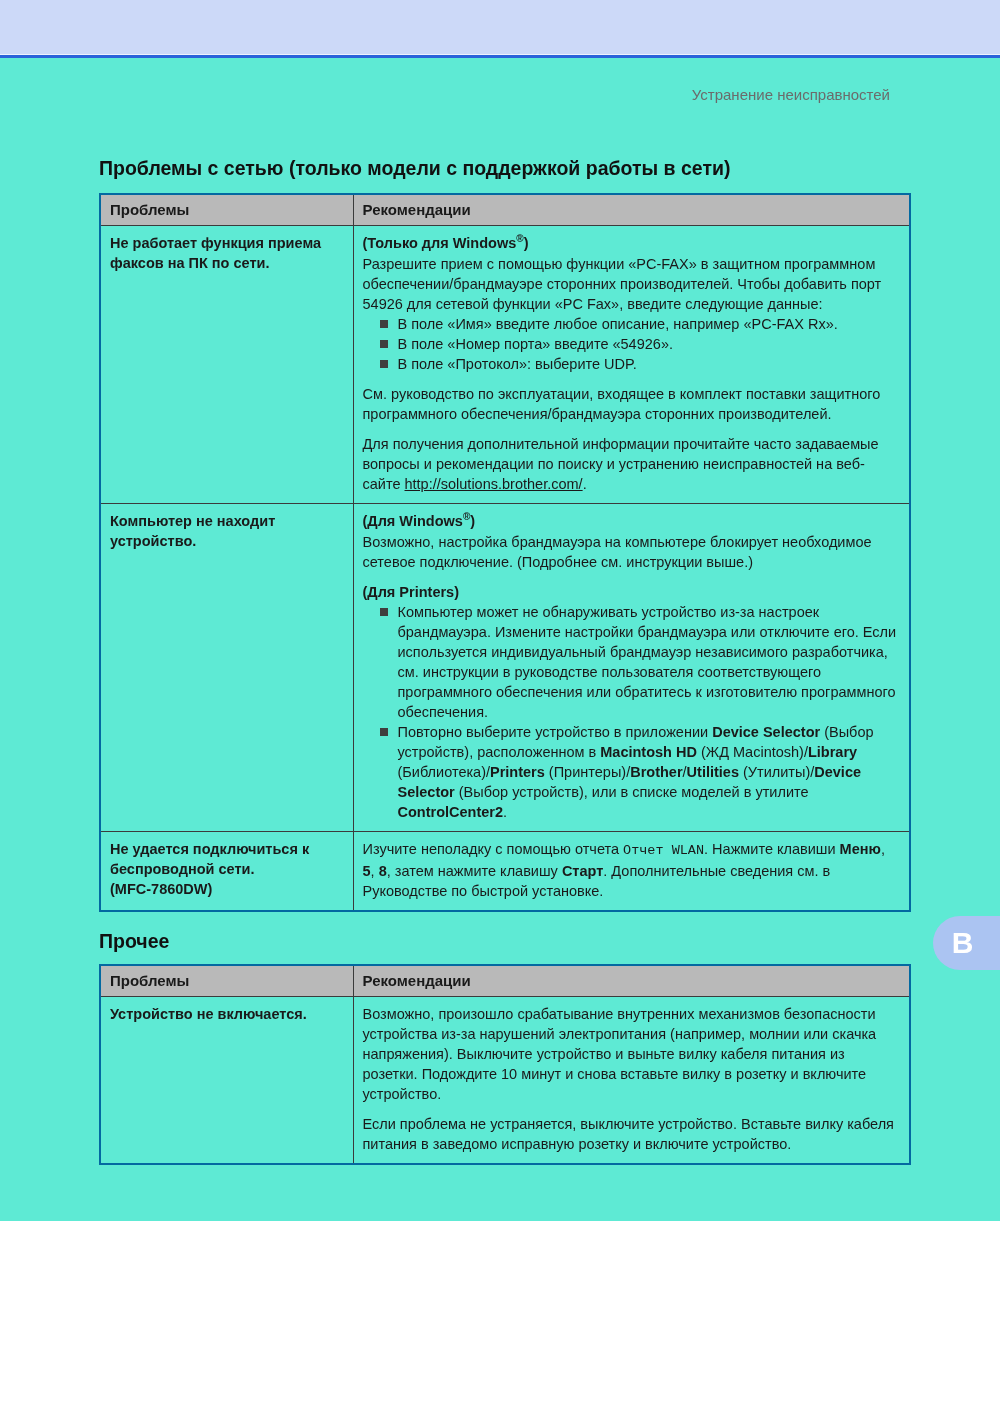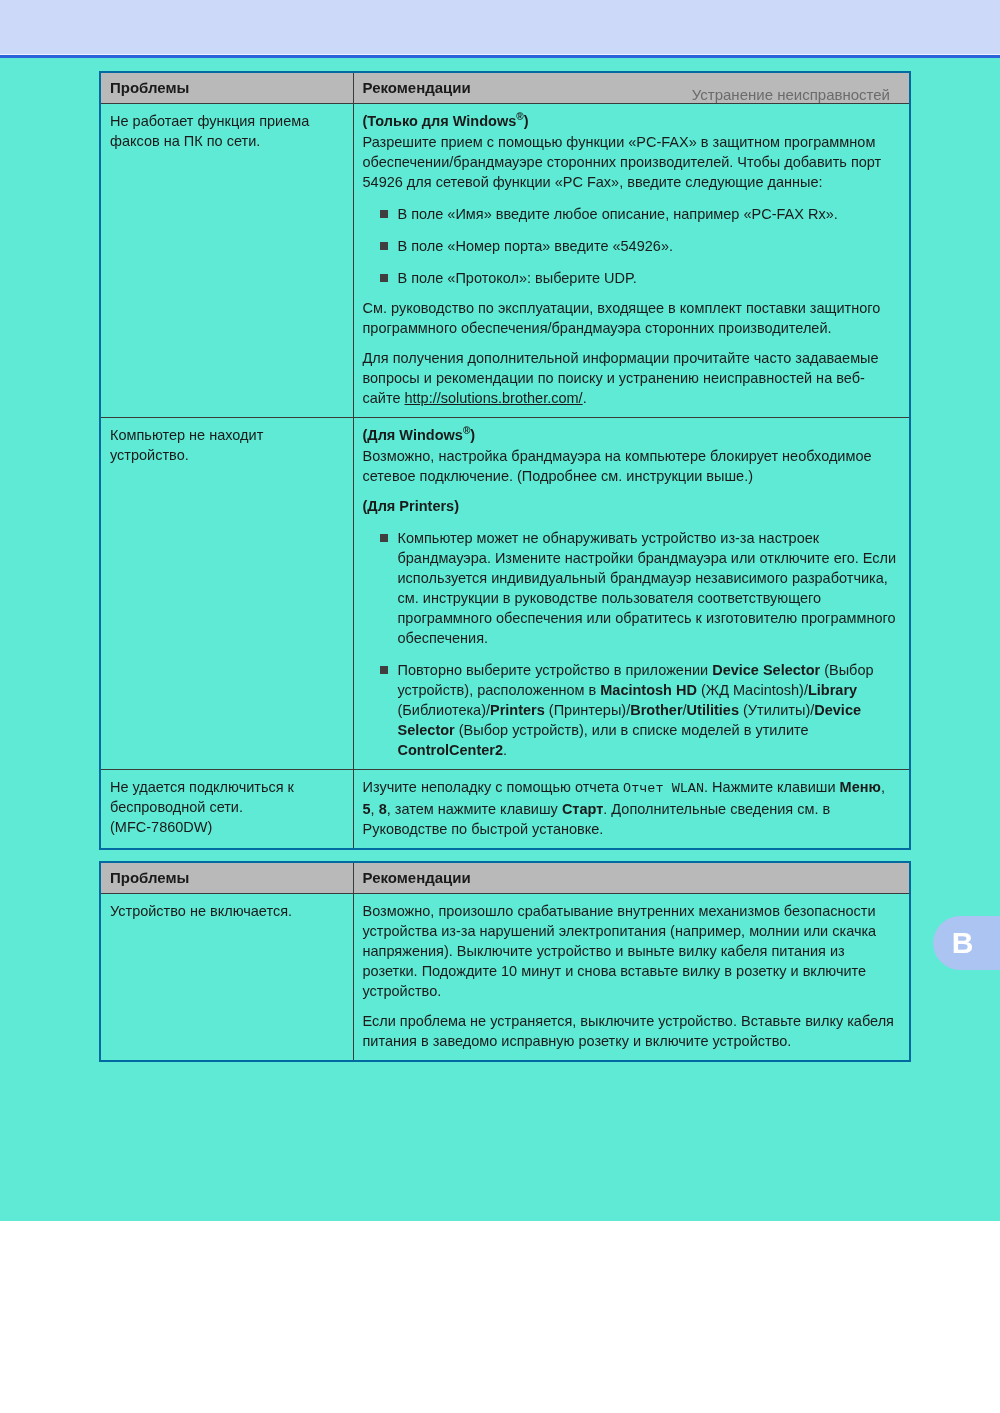--- a/index.html
+++ b/index.html
@@ -15,25 +15,25 @@
   h1.sec-title{margin:99px 0 0 0;font-size:19.5px;font-weight:bold;color:#111;}
   h2.sec-title2{margin:18px 0 0 0;font-size:19.5px;font-weight:bold;color:#111;}
   .tbl-wrap1{margin-top:13px;}
   .tbl-wrap2{margin-top:11px;}
   table.trouble-table{border-collapse:collapse;width:812px;border:2px solid #0369a1;
         font-size:14.5px;line-height:20px;table-layout:fixed;}
   table.trouble-table th{background:#b9b9b9;text-align:left;font-size:15px;font-weight:bold;
         padding:5px 8px 5px 9px;border:1px solid #3b3b3b;}
   table.trouble-table td{vertical-align:top;padding:7px 10px 9px 9px;border:1px solid #3b3b3b;}
   col.c-problem{width:253px;}
-  .prob-line{margin:0;}
+  .prob-line{margin:0;font-weight:bold;}
   .blk{margin-top:10px;}
   .blk.p0{margin-top:1px;}
   td .blk:first-child,td .li:first-child{margin-top:0;}
-  .li{margin-top:12px;display:flex;}
+  .li{display:flex;}
   .sq{width:8px;height:8px;background:#3f3f3f;margin:6px 10px 0 17px;flex:none;}
   .litext{flex:1;}
   .seg.b{font-weight:bold;}
   .seg.i{}
   .seg.mono{font-family:"Liberation Mono",monospace;font-size:13.5px;}
   .seg.link{text-decoration:underline;color:inherit;}
   sup.seg{font-size:10px;line-height:0;}
   
   .watermark{position:absolute;left:388px;top:680px;z-index:6;pointer-events:none;
         font-family:"DejaVu Serif",serif;font-style:italic;font-weight:600;
@@ -51,20 +51,21 @@
 
 <div class="page">
 
   <div class="band"></div>
   <div class="band-gap"></div>
   <div class="band-rule"></div>
 
   <div class="running-head">Устранение неисправностей</div>
 
   <div class="content">
+    <h1 class="sec-title">Проблемы с сетью (только модели с поддержкой работы в сети)</h1>
     <div class="tbl-wrap1">
         <table class="trouble-table">
           <colgroup>
             <col class="c-problem">
             <col>
           </colgroup>
           <thead>
             <tr>
               <th>Проблемы</th>
               <th>Рекомендации</th>
@@ -118,20 +119,21 @@
                 <div class="prob-line">(MFC-7860DW)</div>
               </td>
               <td>
                 <div class="blk"><span class="seg">Изучите неполадку с помощью отчета </span><span class="seg mono">Отчет WLAN</span><span class="seg">. Нажмите клавиши </span><span class="seg b">Меню</span><span class="seg">, </span><span class="seg b">5</span><span class="seg">, </span><span class="seg b">8</span><span class="seg">, затем нажмите клавишу </span><span class="seg b">Старт</span><span class="seg">. Дополнительные сведения см. </span><span class="seg">в </span><span class="seg i">Руководстве по быстрой установке</span><span class="seg">.</span></div>
               </td>
             </tr>
           </tbody>
         </table>
       </div>
 
+    <h2 class="sec-title2">Прочее</h2>
     <div class="tbl-wrap2">
         <table class="trouble-table">
           <colgroup>
             <col class="c-problem">
             <col>
           </colgroup>
           <thead>
             <tr>
               <th>Проблемы</th>
               <th>Рекомендации</th>

